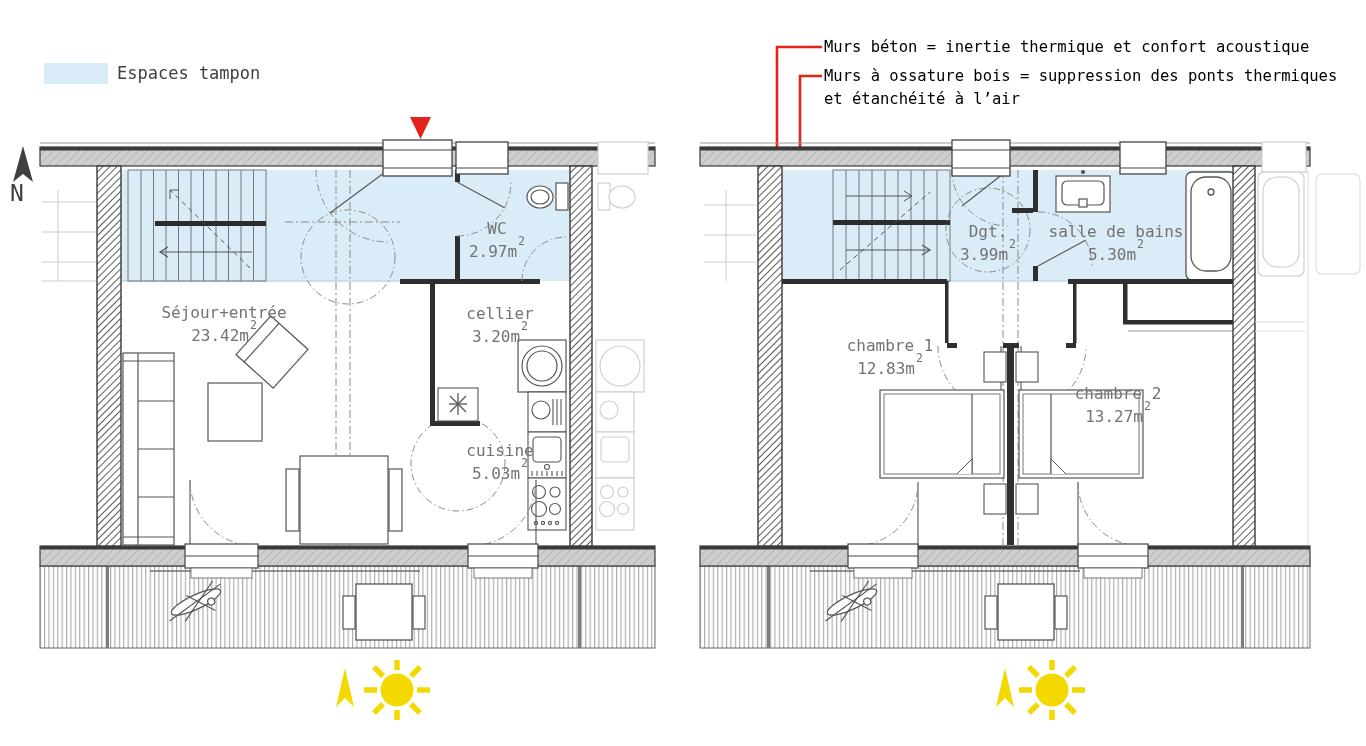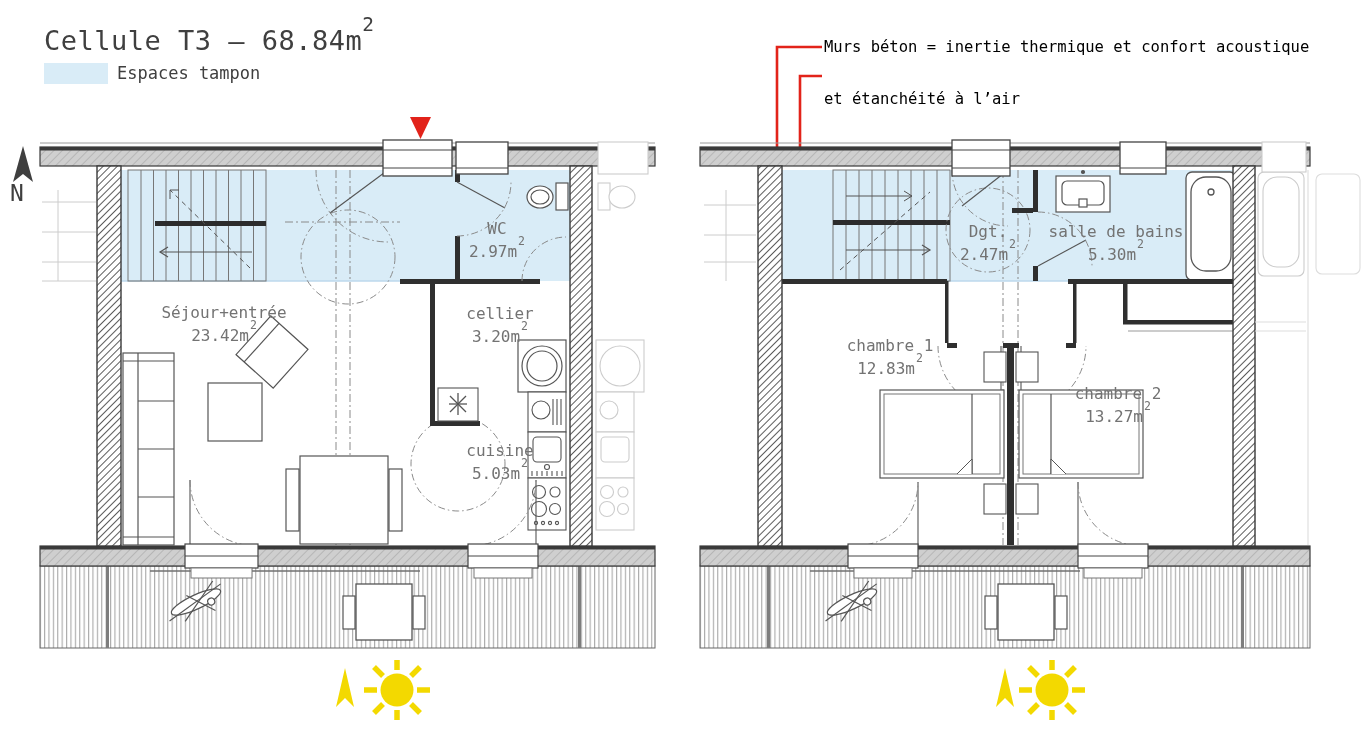--- a/index.html
+++ b/index.html
@@ -15,25 +15,25 @@
               line-height:19px;white-space:nowrap;}
   .room-label sup{font-size:0.72em;position:relative;top:-0.5em;margin-left:1px;}
   .north-n{left:10px;top:180px;font-size:23px;color:#3f3f3f;}
   svg{display:block;}
 </style>
 </head>
 <body>
 
 <div id="sheet">
 
-  <div class="abs title"><span>Cellule T3 – 68.84m</span><sup>2</sup></div>
   <div class="abs legend-swatch"></div>
   <div class="abs legend-label">Espaces tampon</div>
 
   <div class="abs anno" style="top:38px;">Murs béton = inertie thermique et confort acoustique</div>
+  <div class="abs anno" style="top:67px;">Murs à ossature bois = suppression des ponts thermiques</div>
   <div class="abs anno" style="top:90px;">et étanchéité à l’air</div>
   <svg class="abs" style="left:770px;top:35px;" width="60" height="155" viewBox="770 35 60 155">
     <polyline points="822,47 777,47 777,183" fill="none" stroke="#e2231a" stroke-width="2.6"></polyline>
     <polyline points="822,76 800,76 800,164" fill="none" stroke="#e2231a" stroke-width="2.6"></polyline>
   </svg>
 
   <svg class="abs" style="left:5px;top:144px;" width="36" height="42" viewBox="0 0 36 42">
     <polygon points="18,2 8,38 18,30 28,38" fill="#3f3f3f"></polygon>
   </svg>
   <div class="abs north-n">N</div>
@@ -469,21 +469,21 @@
     <div>cellier</div>
     <div><span>3.20m</span><sup>2</sup></div>
   </div>
   <div class="abs room-label" style="left:500px;top:441px;">
     <div>cuisine</div>
     <div><span>5.03m</span><sup>2</sup></div>
   </div>
 
   <div class="abs room-label" style="left:988px;top:222px;text-align:center;">
     <div>Dgt.</div>
-    <div><span>2.47m</span><sup>2</sup></div>
+    <div><span>3.99m</span><sup>2</sup></div>
   </div>
   <div class="abs room-label" style="left:1116px;top:222px;">
     <div>salle de bains</div>
     <div><span>5.30m</span><sup>2</sup></div>
   </div>
   <div class="abs room-label" style="left:890px;top:336px;">
     <div>chambre 1</div>
     <div><span>12.83m</span><sup>2</sup></div>
   </div>
   <div class="abs room-label" style="left:1118px;top:336px;margin-top:48px;">

